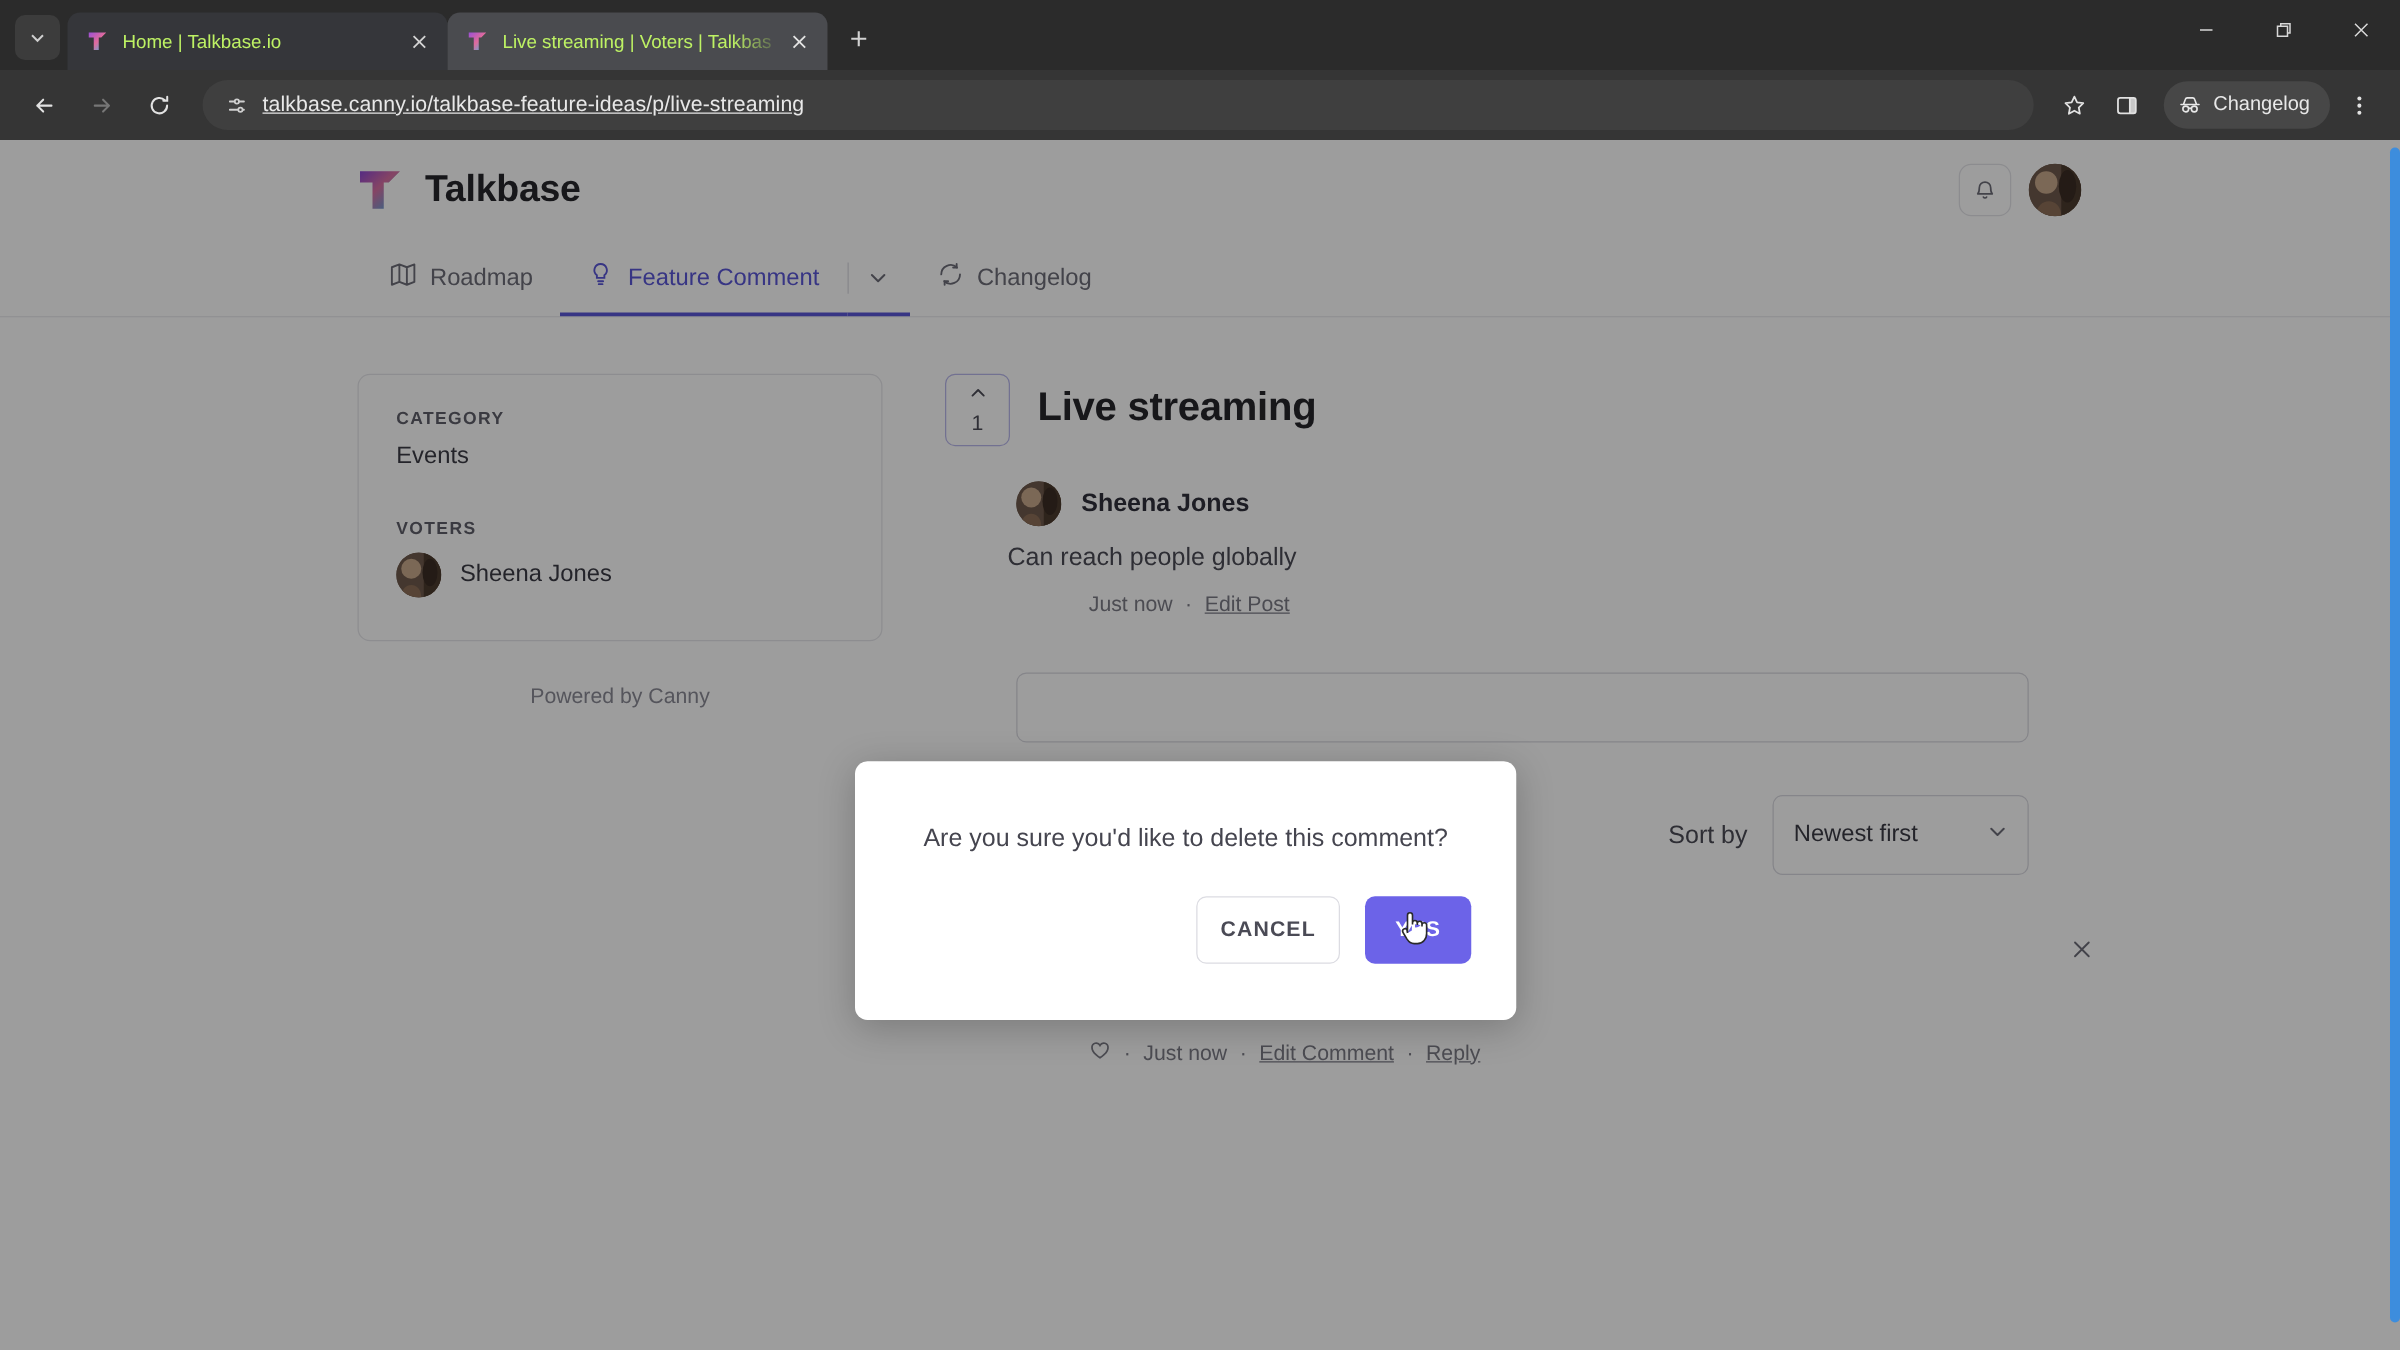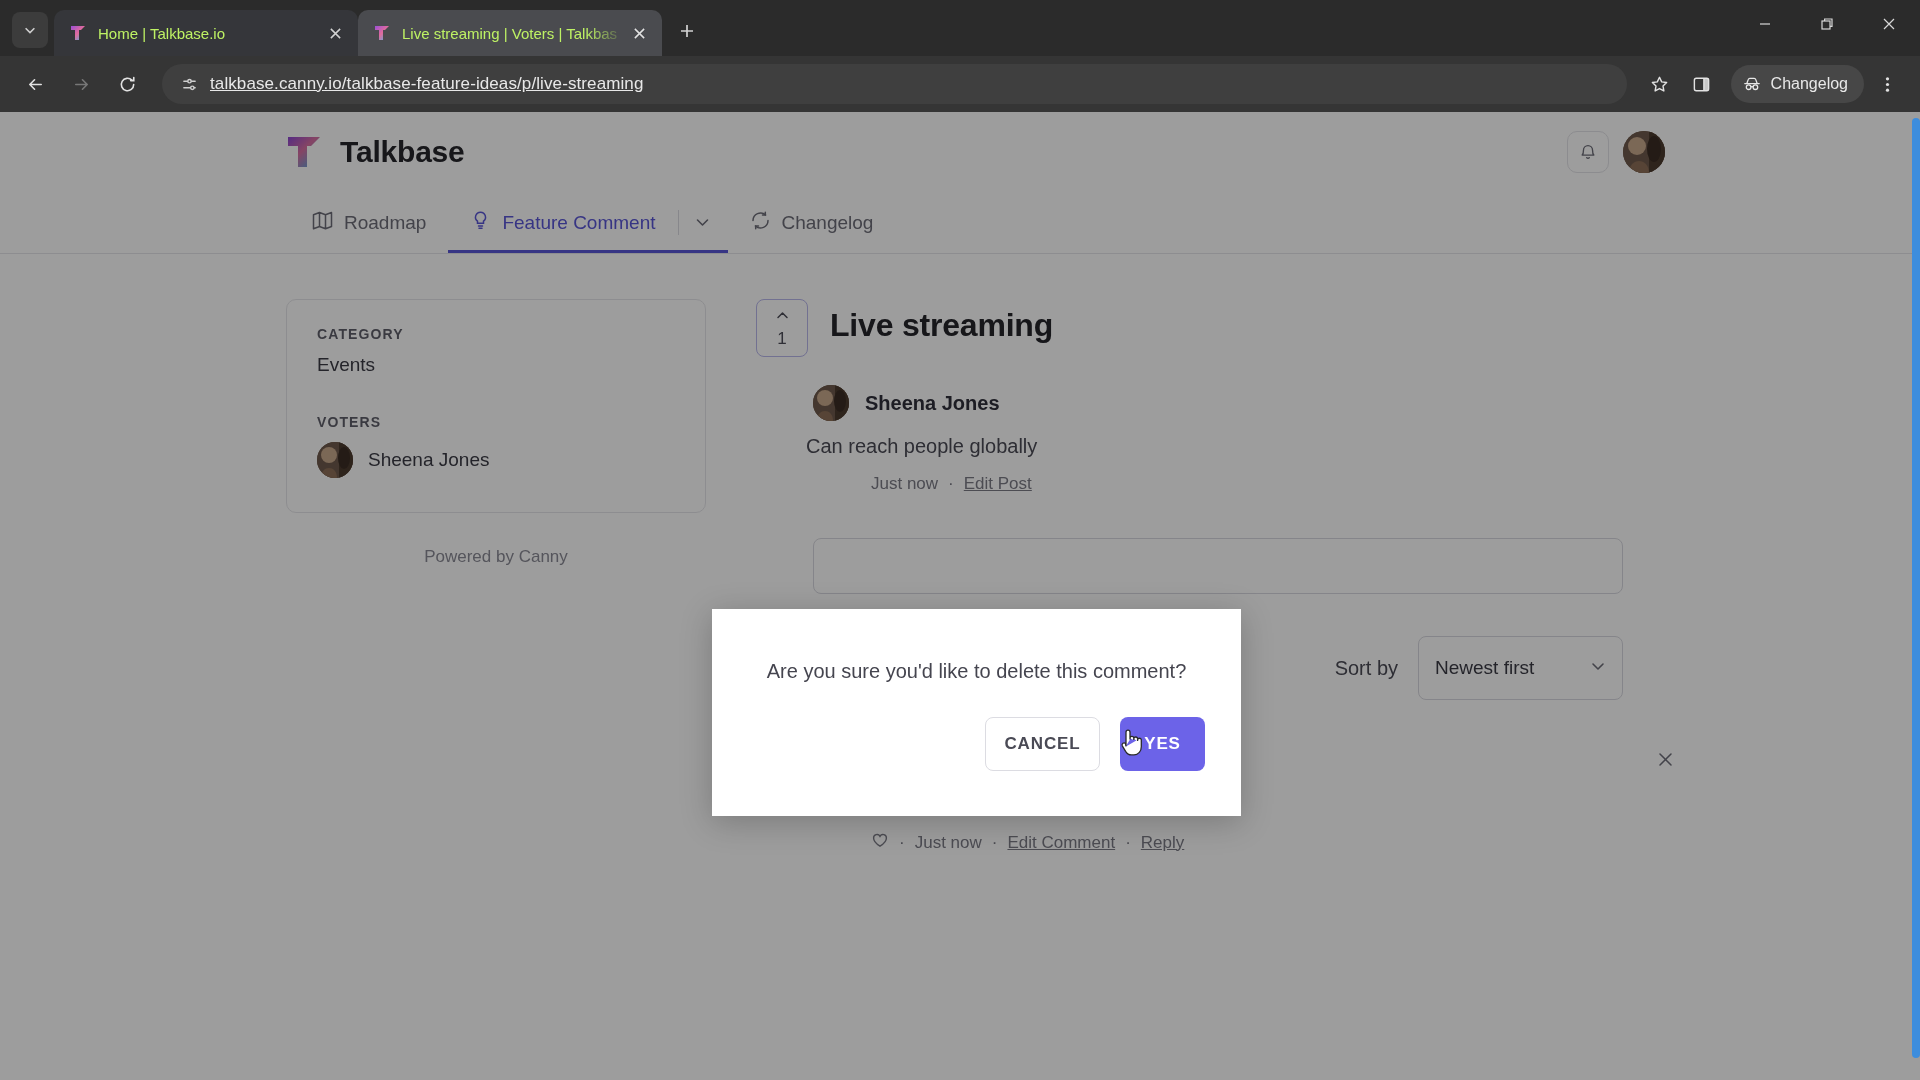--- a/index.html
+++ b/index.html
@@ -378,24 +378,24 @@
     position: absolute;
     right: 0; top: 6px;
     width: 8px; height: 940px;
     background: #3d8ddd;
     border-radius: 4px;
   }
 
   
   .modal {
     position: absolute;
-    left: 712px; top: 497px;
+    left: 684px; top: 497px;
     width: 529px; height: 207px;
     background: #fff;
-    border-radius: 0;
+    border-radius: 10px;
     box-shadow: 0 6px 30px rgba(0,0,0,.22);
     padding: 0 36px;
     display: flex; flex-direction: column;
     justify-content: center;
     z-index: 40;
   }
   .modal-text {
     font-size: 20px; color: #45454f;
     text-align: center;
     margin-top: 6px;

